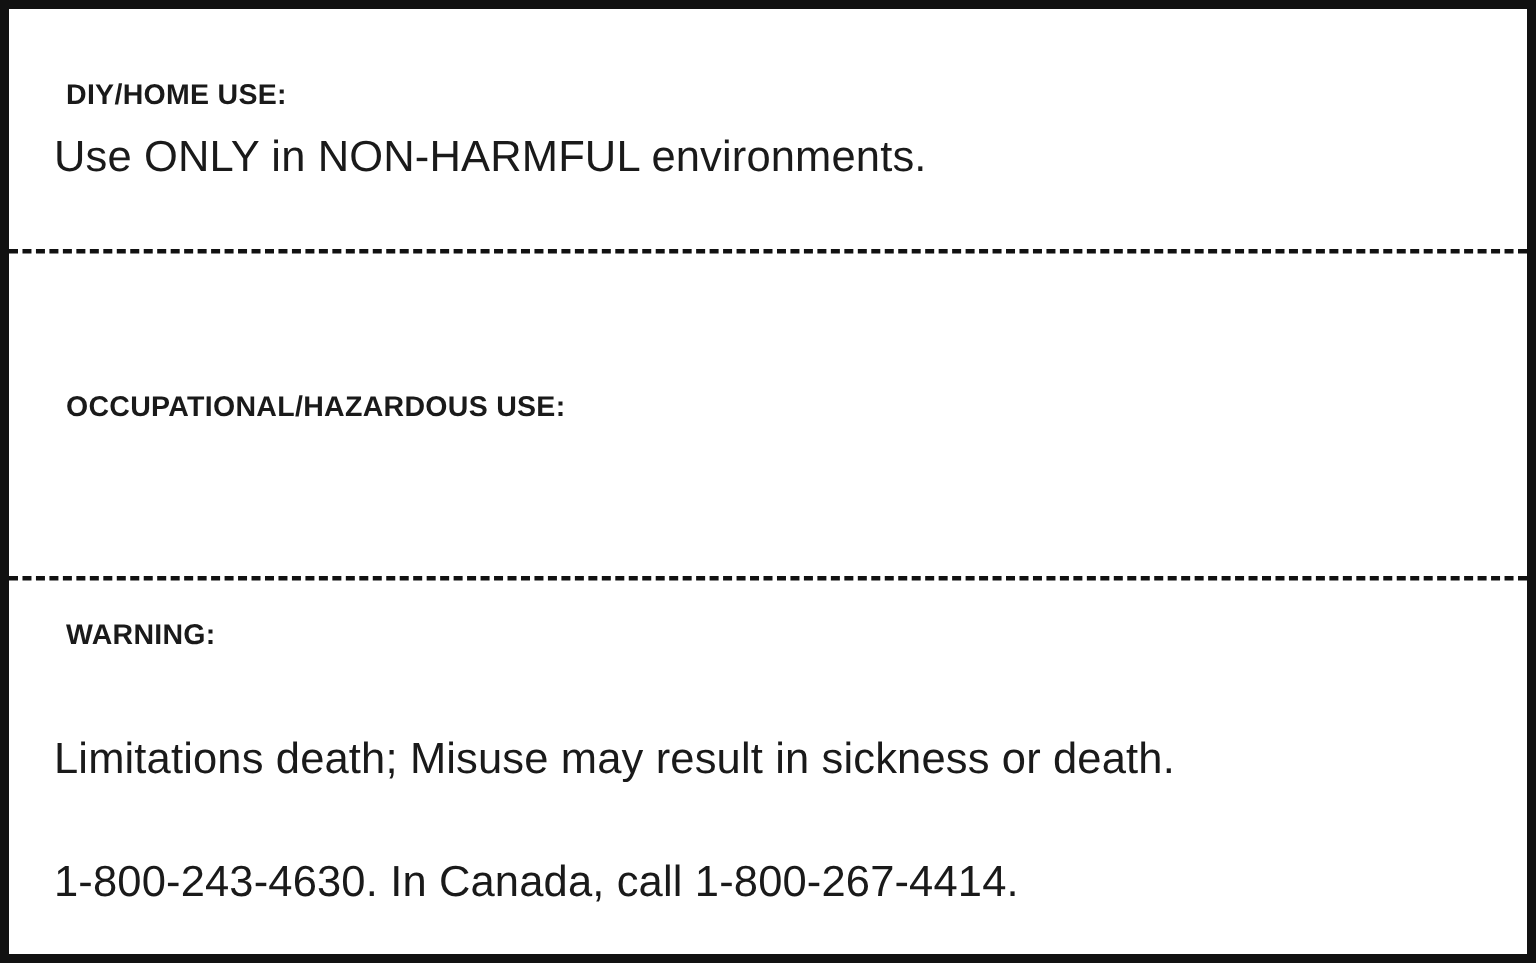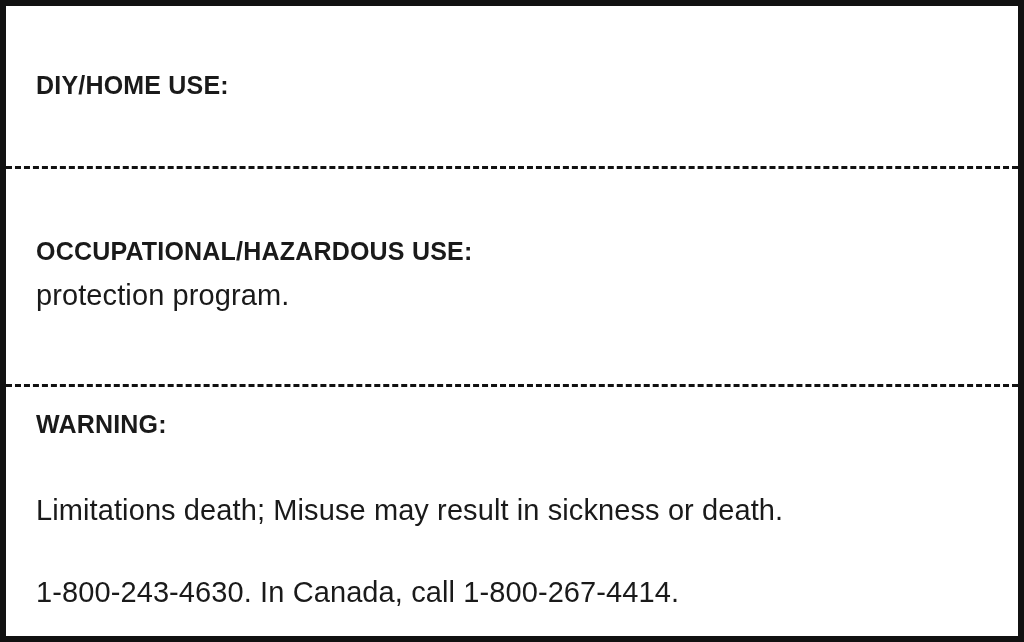--- a/index.html
+++ b/index.html
@@ -41,24 +41,24 @@
   .section-warn {
     flex: 1;
     gap: 41px;
   }
   .divider {
     height: 0;
     border-top: 3px dashed #111111;
     margin: 0 0 0 0;
   }
   .heading {
-    font-size: 25px;
+    font-size: 19px;
     font-weight: bold;
     letter-spacing: 0.2px;
-    margin: 0 0 10px 0;
+    margin: 0 0 10px 8px;
     line-height: 1.15;
   }
   .body-line {
     font-size: 29px;
     font-weight: normal;
     line-height: 1.42;
     margin: 0;
     letter-spacing: 0.1px;
   }
   .body-line strong {
@@ -68,27 +68,27 @@
     margin-top: 0;
   }
 </style>
 </head>
 <body>
 
 <div class="label-card">
 
   <div class="section section-diy">
     <div class="heading">DIY/HOME USE:</div>
+    <div class="body-line">Use ONLY in NON-HARMFUL environments.</div>
   </div>
 
   <div class="divider"></div>
 
   <div class="section section-occ">
     <div class="heading">OCCUPATIONAL/HAZARDOUS USE:</div>
-    <div class="body-line tight">protection program.</div>
   </div>
 
   <div class="divider"></div>
 
   <div class="section section-warn">
     <div class="heading">WARNING:</div>
     <div class="body-line"><span>Limitations death; </span><strong>Misuse may result in sickness or death.</strong></div>
     <div class="body-line tight">1-800-243-4630. In Canada, call 1-800-267-4414.</div>
   </div>
 

